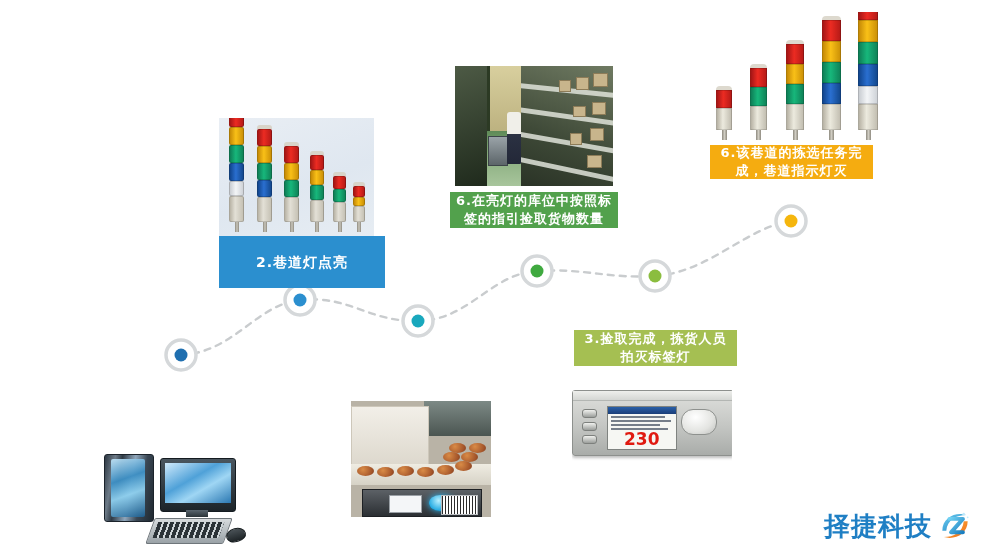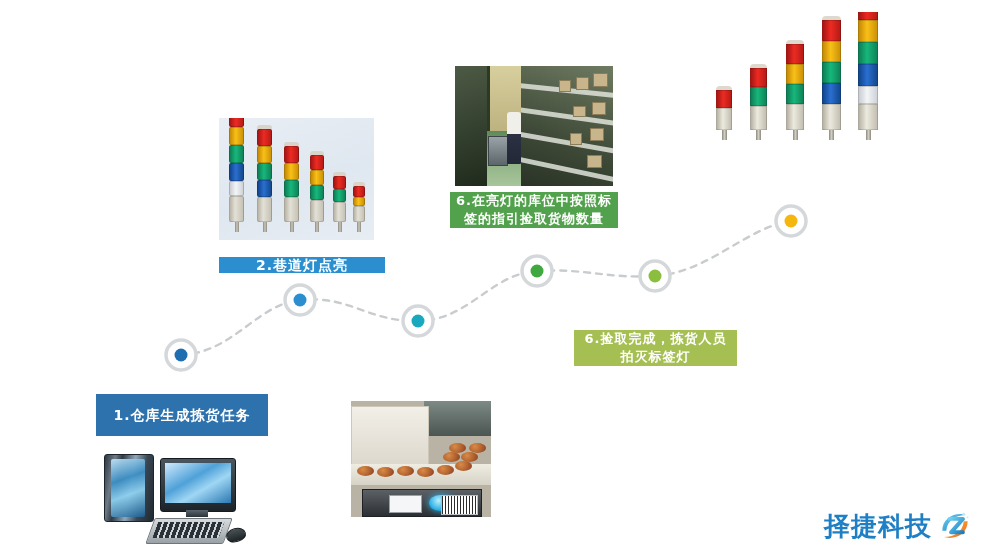--- a/index.html
+++ b/index.html
@@ -21,21 +21,21 @@
     color:#ffffff;
     font-weight:bold;
     letter-spacing:1px;
     text-align:center;
     display:flex;align-items:center;justify-content:center;
     line-height:1.35;
     box-sizing:border-box;
     padding:4px 6px;
   }
   #box1{left:96px;  top:394px; width:172px; height:42px; background:#2d72ad; font-size:14px;}
-  #box2{left:219px; top:257px; width:166px; height:16px; background:#2b8fcf; font-size:14px;}
+  #box2{left:219px; top:236px; width:166px; height:52px; background:#2b8fcf; font-size:14px;}
   #box3{left:338px; top:364px; width:163px; height:34px; background:#2aa9a0; font-size:13px;}
   #box4{left:450px; top:192px; width:168px; height:36px; background:#52a14c; font-size:13px;}
   #box5{left:574px; top:330px; width:163px; height:36px; background:#a5bf52; font-size:13px;}
   #box6{left:710px; top:145px; width:163px; height:34px; background:#f5ac10; font-size:13px;}
 
   
   .pic{position:absolute;overflow:hidden;}
 
   
   #pic-towers-left{left:219px;top:118px;width:155px;height:122px;
@@ -347,25 +347,42 @@
     <div class="pc-mon">
         <div class="pc-screen"></div>
       </div>
     <div class="pc-stand"></div>
     <div class="pc-kb">
         <div class="pc-kb-keys"></div>
       </div>
     <div class="pc-mouse"></div>
   </div>
 
-
-  <div class="step-box" id="box1" style="background: rgb(45, 114, 173);">1.仓库生成拣货任务</div>
+  <div class="pic" id="pic-device">
+    <div class="dv-body">
+      <div class="dv-top"></div>
+      <div class="dv-knob" style="top:18px"></div>
+      <div class="dv-knob" style="top:31px"></div>
+      <div class="dv-knob" style="top:44px"></div>
+      <div class="dv-lcd">
+        <div class="dv-lcd-hdr"></div>
+        <div class="dv-line" style="width:80%"></div>
+        <div class="dv-line" style="width:88%"></div>
+        <div class="dv-line" style="width:72%"></div>
+        <div class="dv-line" style="width:84%"></div>
+        <div class="dv-num">230</div>
+      </div>
+      <div class="dv-big-btn"></div>
+    </div>
+  </div>
+
   <div class="step-box" id="box2" style="background: rgb(43, 143, 207);">2.巷道灯点亮</div>
   <div class="step-box" id="box4" style="background: rgb(82, 161, 76);">6.在亮灯的库位中按照标签的指引捡取货物数量</div>
-  <div class="step-box" id="box5" style="background: rgb(165, 191, 82);">6.捡取完成，拣货人员拍灭标签灯</div>
+  <div class="step-box" id="box5" style="background: rgb(165, 191, 82);">3.捡取完成，拣货人员拍灭标签灯</div>
+  <div class="step-box" id="box6" style="background: rgb(245, 172, 16);">6.该巷道的拣选任务完成，巷道指示灯灭</div>
 
   <div id="logo">
     <span id="logo-text" style="color: rgb(31, 127, 196);">择捷科技</span>
     <span id="logo-mark">
       <svg viewBox="0 0 48 48" width="38" height="38">
         <defs>
           <linearGradient id="gblue" x1="0" y1="0" x2="1" y2="1">
             <stop offset="0%" stop-color="#6fd0f2"></stop>
             <stop offset="100%" stop-color="#1a7ec0"></stop>
           </linearGradient>

